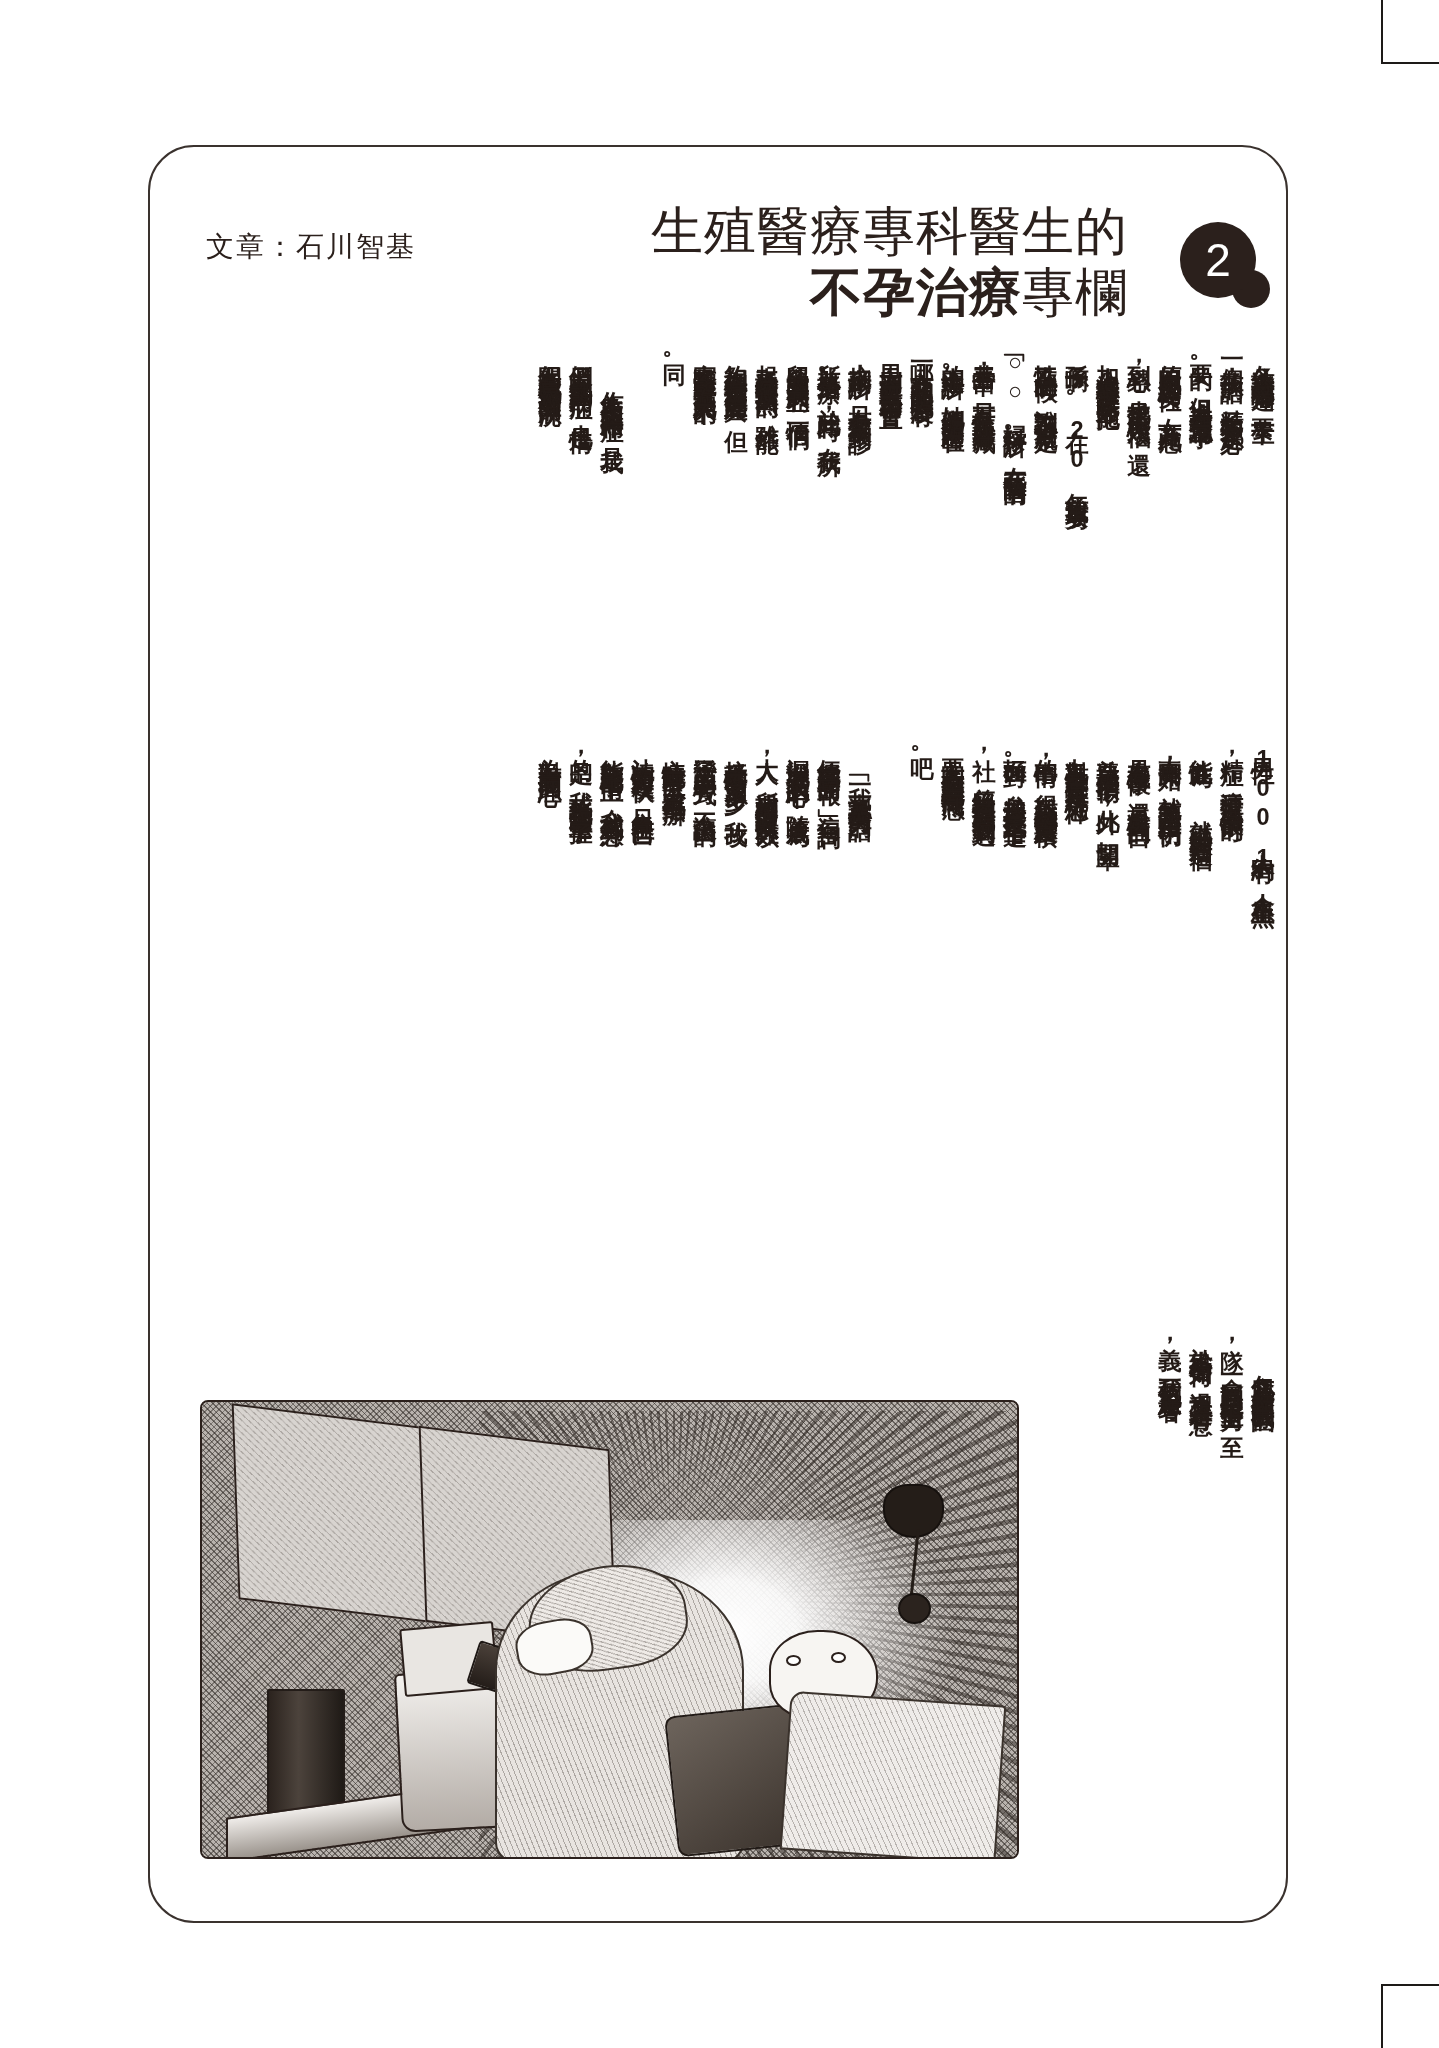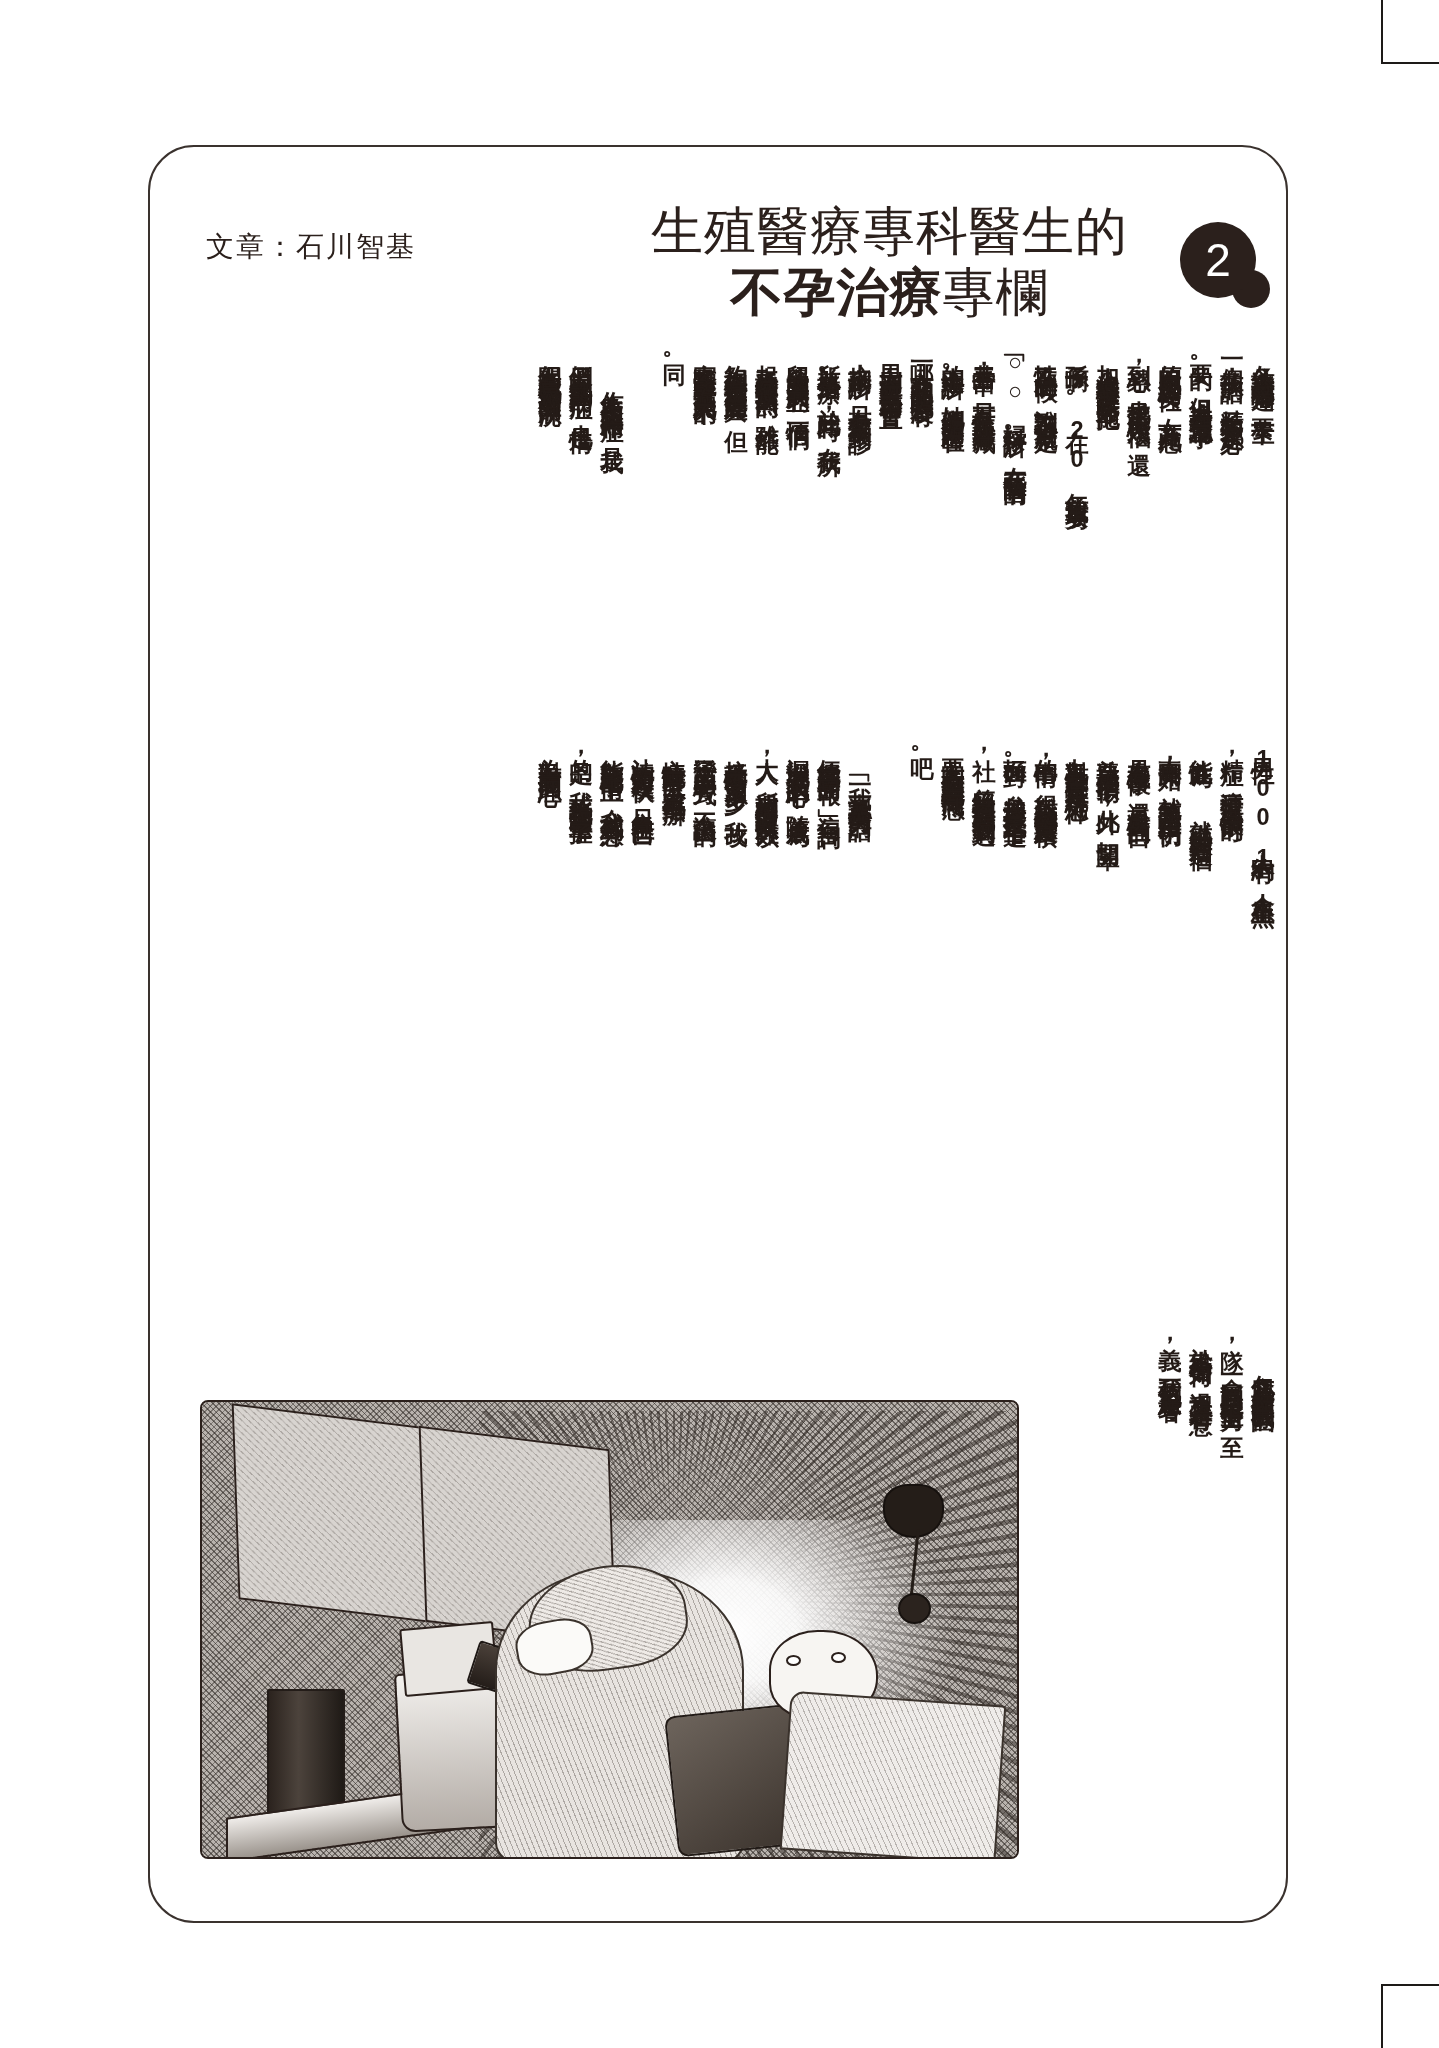--- a/index.html
+++ b/index.html
@@ -38,21 +38,21 @@
   }
   .title-wrap{
     position:absolute;right:160px;top:12px;text-align:right;margin-top:41px;
   }
   .title-line1{
     font-size:52px;line-height:1.08;letter-spacing:1px;
     font-weight:400;white-space:nowrap;color:#2b201c;
   }
   .title-line2{
     font-size:52px;line-height:1.12;letter-spacing:1px;
-    white-space:nowrap;color:#2b201c;margin-top:4px;text-align:center;
+    white-space:nowrap;color:#2b201c;margin-top:4px;
   }
   .title-line2 .bold{font-weight:bold;}
 
   
   .issue-bubble{
     position:absolute;right:22px;top:72px;
     width:86px;height:86px;
   }
   .bubble-main{
     position:absolute;left:0;top:0;width:76px;height:76px;

